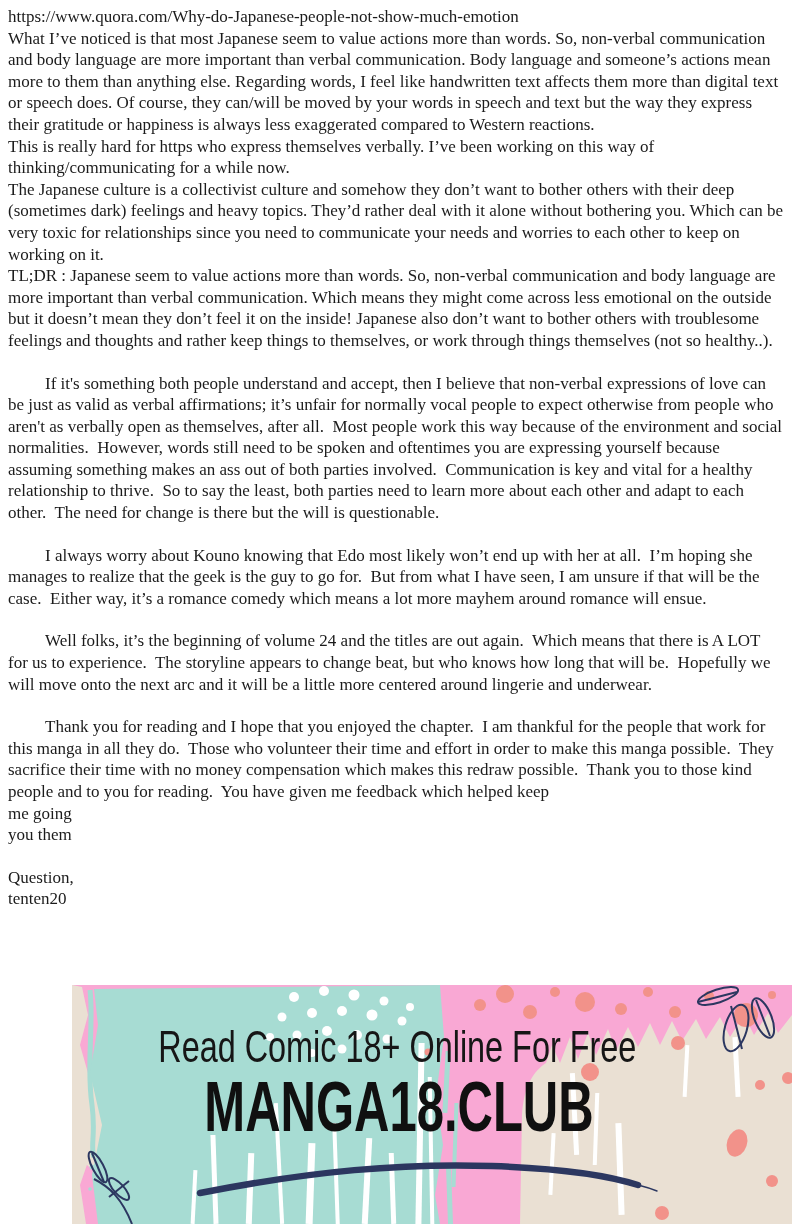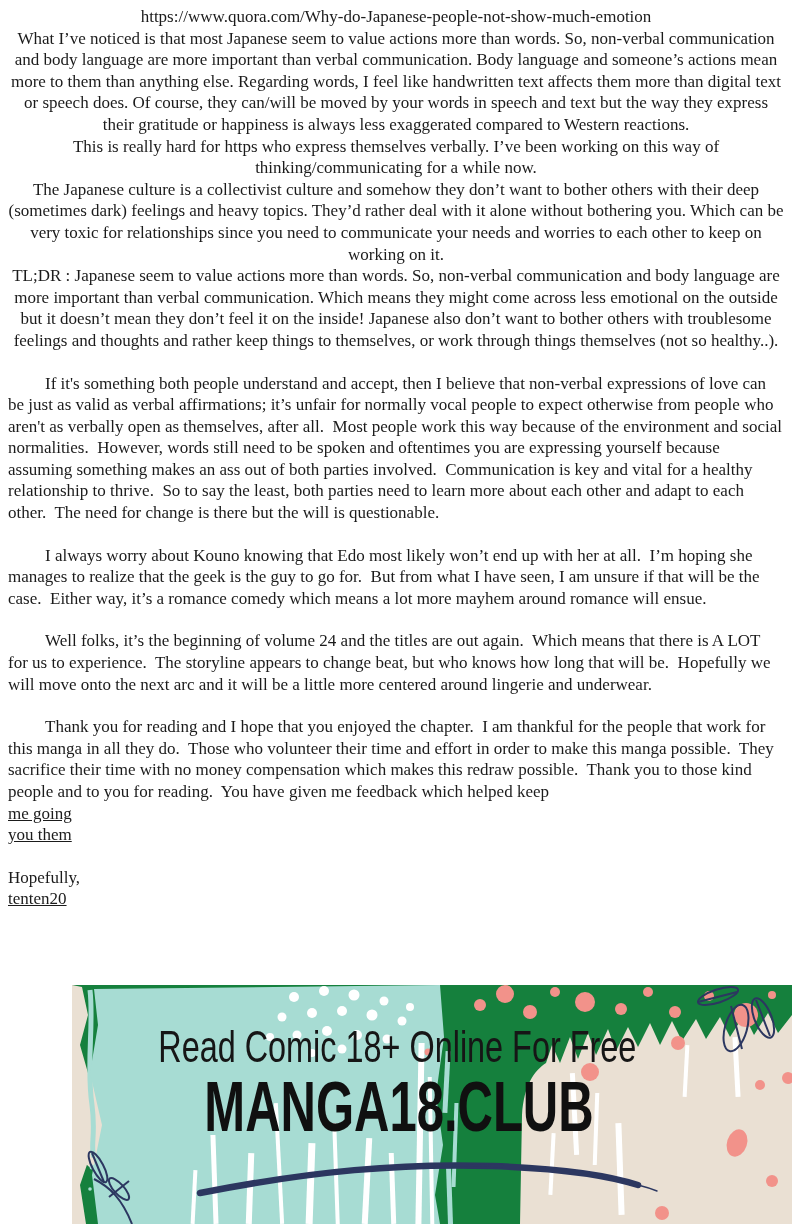--- a/index.html
+++ b/index.html
@@ -5,30 +5,30 @@
   * { box-sizing: border-box; }
   html,body { margin:0; padding:0; }
   body {
     width:792px; height:1224px; position:relative; overflow:hidden;
     background:#ffffff; color:#1b1b1b;
     font-family:"Liberation Serif", serif;
     font-size:17px; line-height:21.6px;
   }
   .doc { position:absolute; left:0; top:0; width:792px; padding:6px 8px 0 8px; }
   .doc p { margin:0; white-space:pre-wrap; }
-  .doc p.c { text-align:center; }
+  .doc p.c { text-align:left; }
   .salutation { margin-top:14px !important; }
   .body-p { margin-top:21px !important; text-indent:37px; }
-  .frag { margin:0;text-decoration:underline; }
+  .frag { margin:0; }
   .closing { margin-top:21px !important; }
   .credit-first { margin-top:26px !important; }
   
   .banner {
     position:absolute; left:72px; top:985px; width:720px; height:239px;
-    background:#15803d; overflow:hidden;
+    background:#f9a8d4; overflow:hidden;
   }
   .banner svg { position:absolute; left:0; top:0; }
   .banner-tagline {
     position:absolute; left:0; top:36px; width:616px; height:52px; line-height:52px;
     text-align:center; font-family:"Liberation Sans", sans-serif;
     font-size:45px; font-weight:500; color:#161616;
     transform:scaleX(0.72); transform-origin:50% 50%;
     white-space:nowrap;
   }
   .banner-sitename {
@@ -48,21 +48,21 @@
   <p class="c">This is really hard for https who express themselves verbally. I’ve been working on this way of thinking/communicating for a while now.</p>
   <p class="c">The Japanese culture is a collectivist culture and somehow they don’t want to bother others with their deep (sometimes dark) feelings and heavy topics. They’d rather deal with it alone without bothering you. Which can be very toxic for relationships since you need to communicate your needs and worries to each other to keep on working on it.</p>
   <p class="c">TL;DR : Japanese seem to value actions more than words. So, non-verbal communication and body language are more important than verbal communication. Which means they might come across less emotional on the outside but it doesn’t mean they don’t feel it on the inside! Japanese also don’t want to bother others with troublesome feelings and thoughts and rather keep things to themselves, or work through things themselves (not so healthy..).</p>
 
   <p class="body-p">If it's something both people understand and accept, then I believe that non-verbal expressions of love can be just as valid as verbal affirmations; it’s unfair for normally vocal people to expect otherwise from people who aren't as verbally open as themselves, after all.  Most people work this way because of the environment and social normalities.  However, words still need to be spoken and oftentimes you are expressing yourself because assuming something makes an ass out of both parties involved.  Communication is key and vital for a healthy relationship to thrive.  So to say the least, both parties need to learn more about each other and adapt to each other.  The need for change is there but the will is questionable.</p>
   <p class="body-p">I always worry about Kouno knowing that Edo most likely won’t end up with her at all.  I’m hoping she manages to realize that the geek is the guy to go for.  But from what I have seen, I am unsure if that will be the case.  Either way, it’s a romance comedy which means a lot more mayhem around romance will ensue.</p>
   <p class="body-p">Well folks, it’s the beginning of volume 24 and the titles are out again.  Which means that there is A LOT for us to experience.  The storyline appears to change beat, but who knows how long that will be.  Hopefully we will move onto the next arc and it will be a little more centered around lingerie and underwear.</p>
   <p class="body-p">Thank you for reading and I hope that you enjoyed the chapter.  I am thankful for the people that work for this manga in all they do.  Those who volunteer their time and effort in order to make this manga possible.  They sacrifice their time with no money compensation which makes this redraw possible.  Thank you to those kind people and to you for reading.  You have given me feedback which helped keep</p>
   <p class="frag">me going</p>
   <p class="frag">you them</p>
-  <p class="closing">Hopefully,</p>
+  <p class="closing">Question,</p>
   <p class="frag">tenten20</p>
 </div>
 
 <div class="banner">
   <svg width="720" height="239" viewBox="0 0 720 239">
 
     <g>
       <path d="M0,0 L10,2 L16,30 L8,60 L18,95 L10,130 L20,165 L8,200 L14,239 L0,239 Z" fill="var(--beige)"></path>
       <ellipse cx="28" cy="135" rx="30" ry="50" fill="var(--beige)"></ellipse>
       <path d="M18,5 C22,40 14,80 20,120 C24,150 18,162 22,172" fill="none" stroke="var(--teal)" stroke-width="5"></path>

